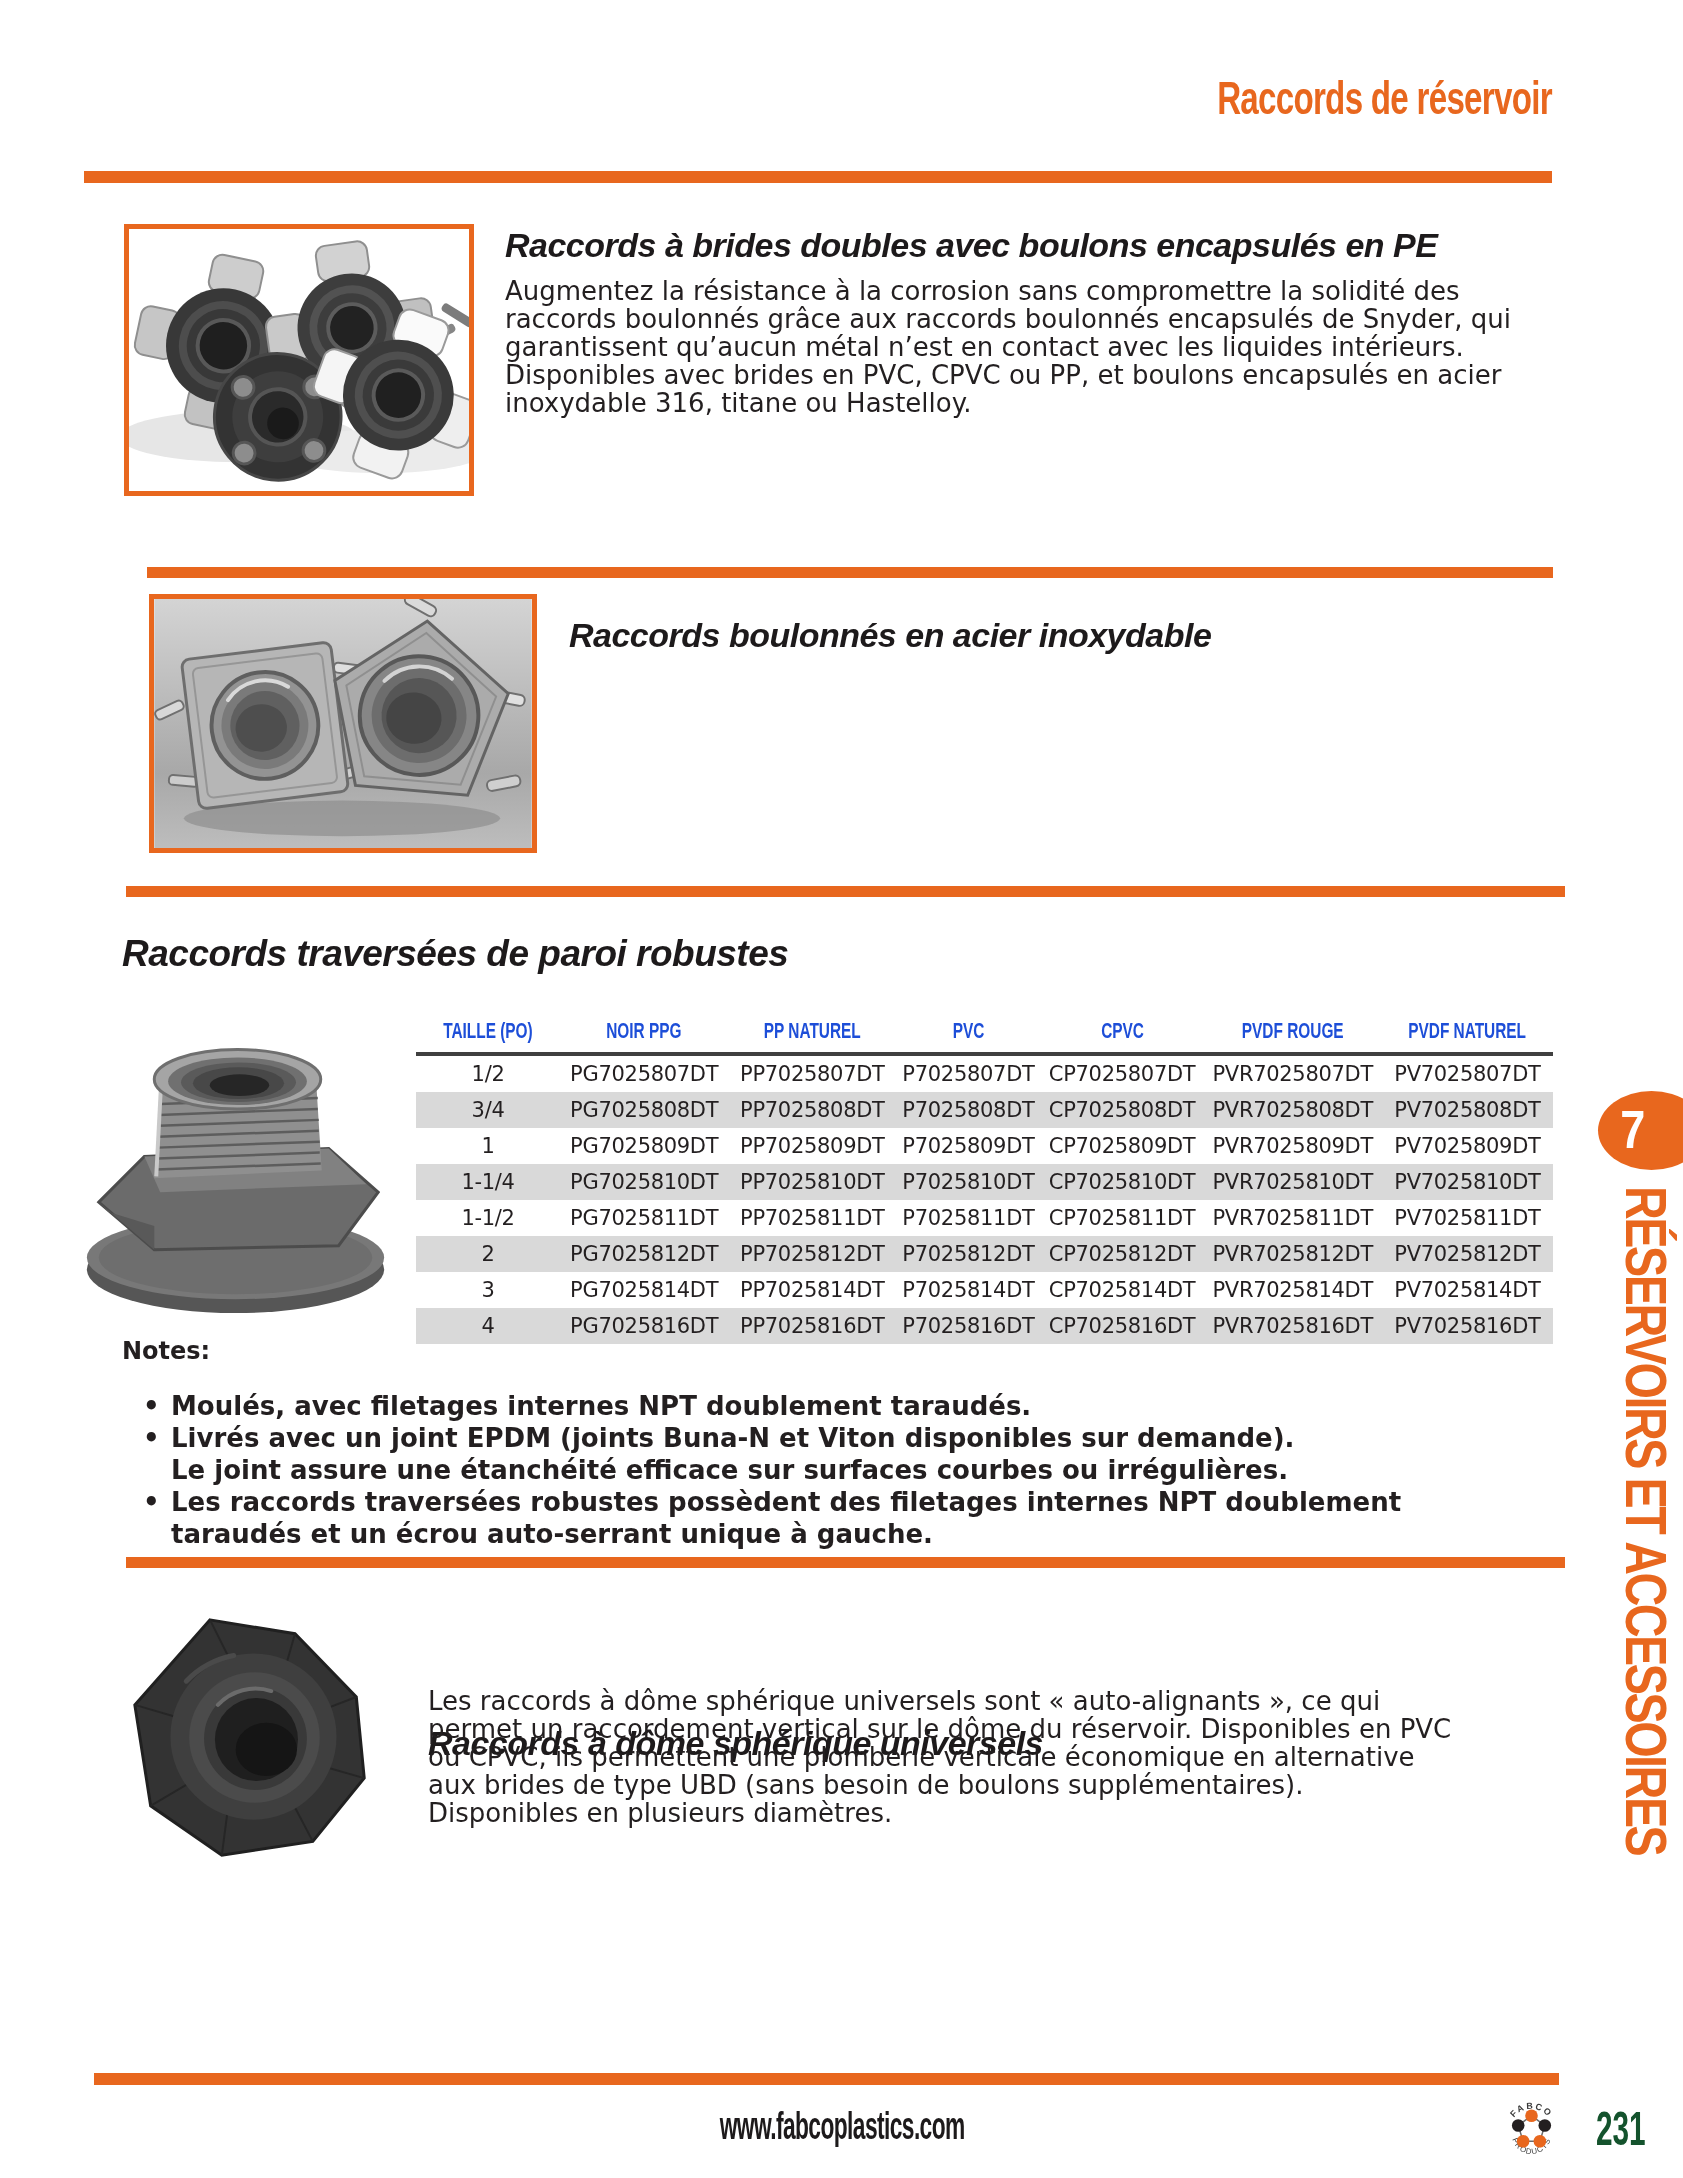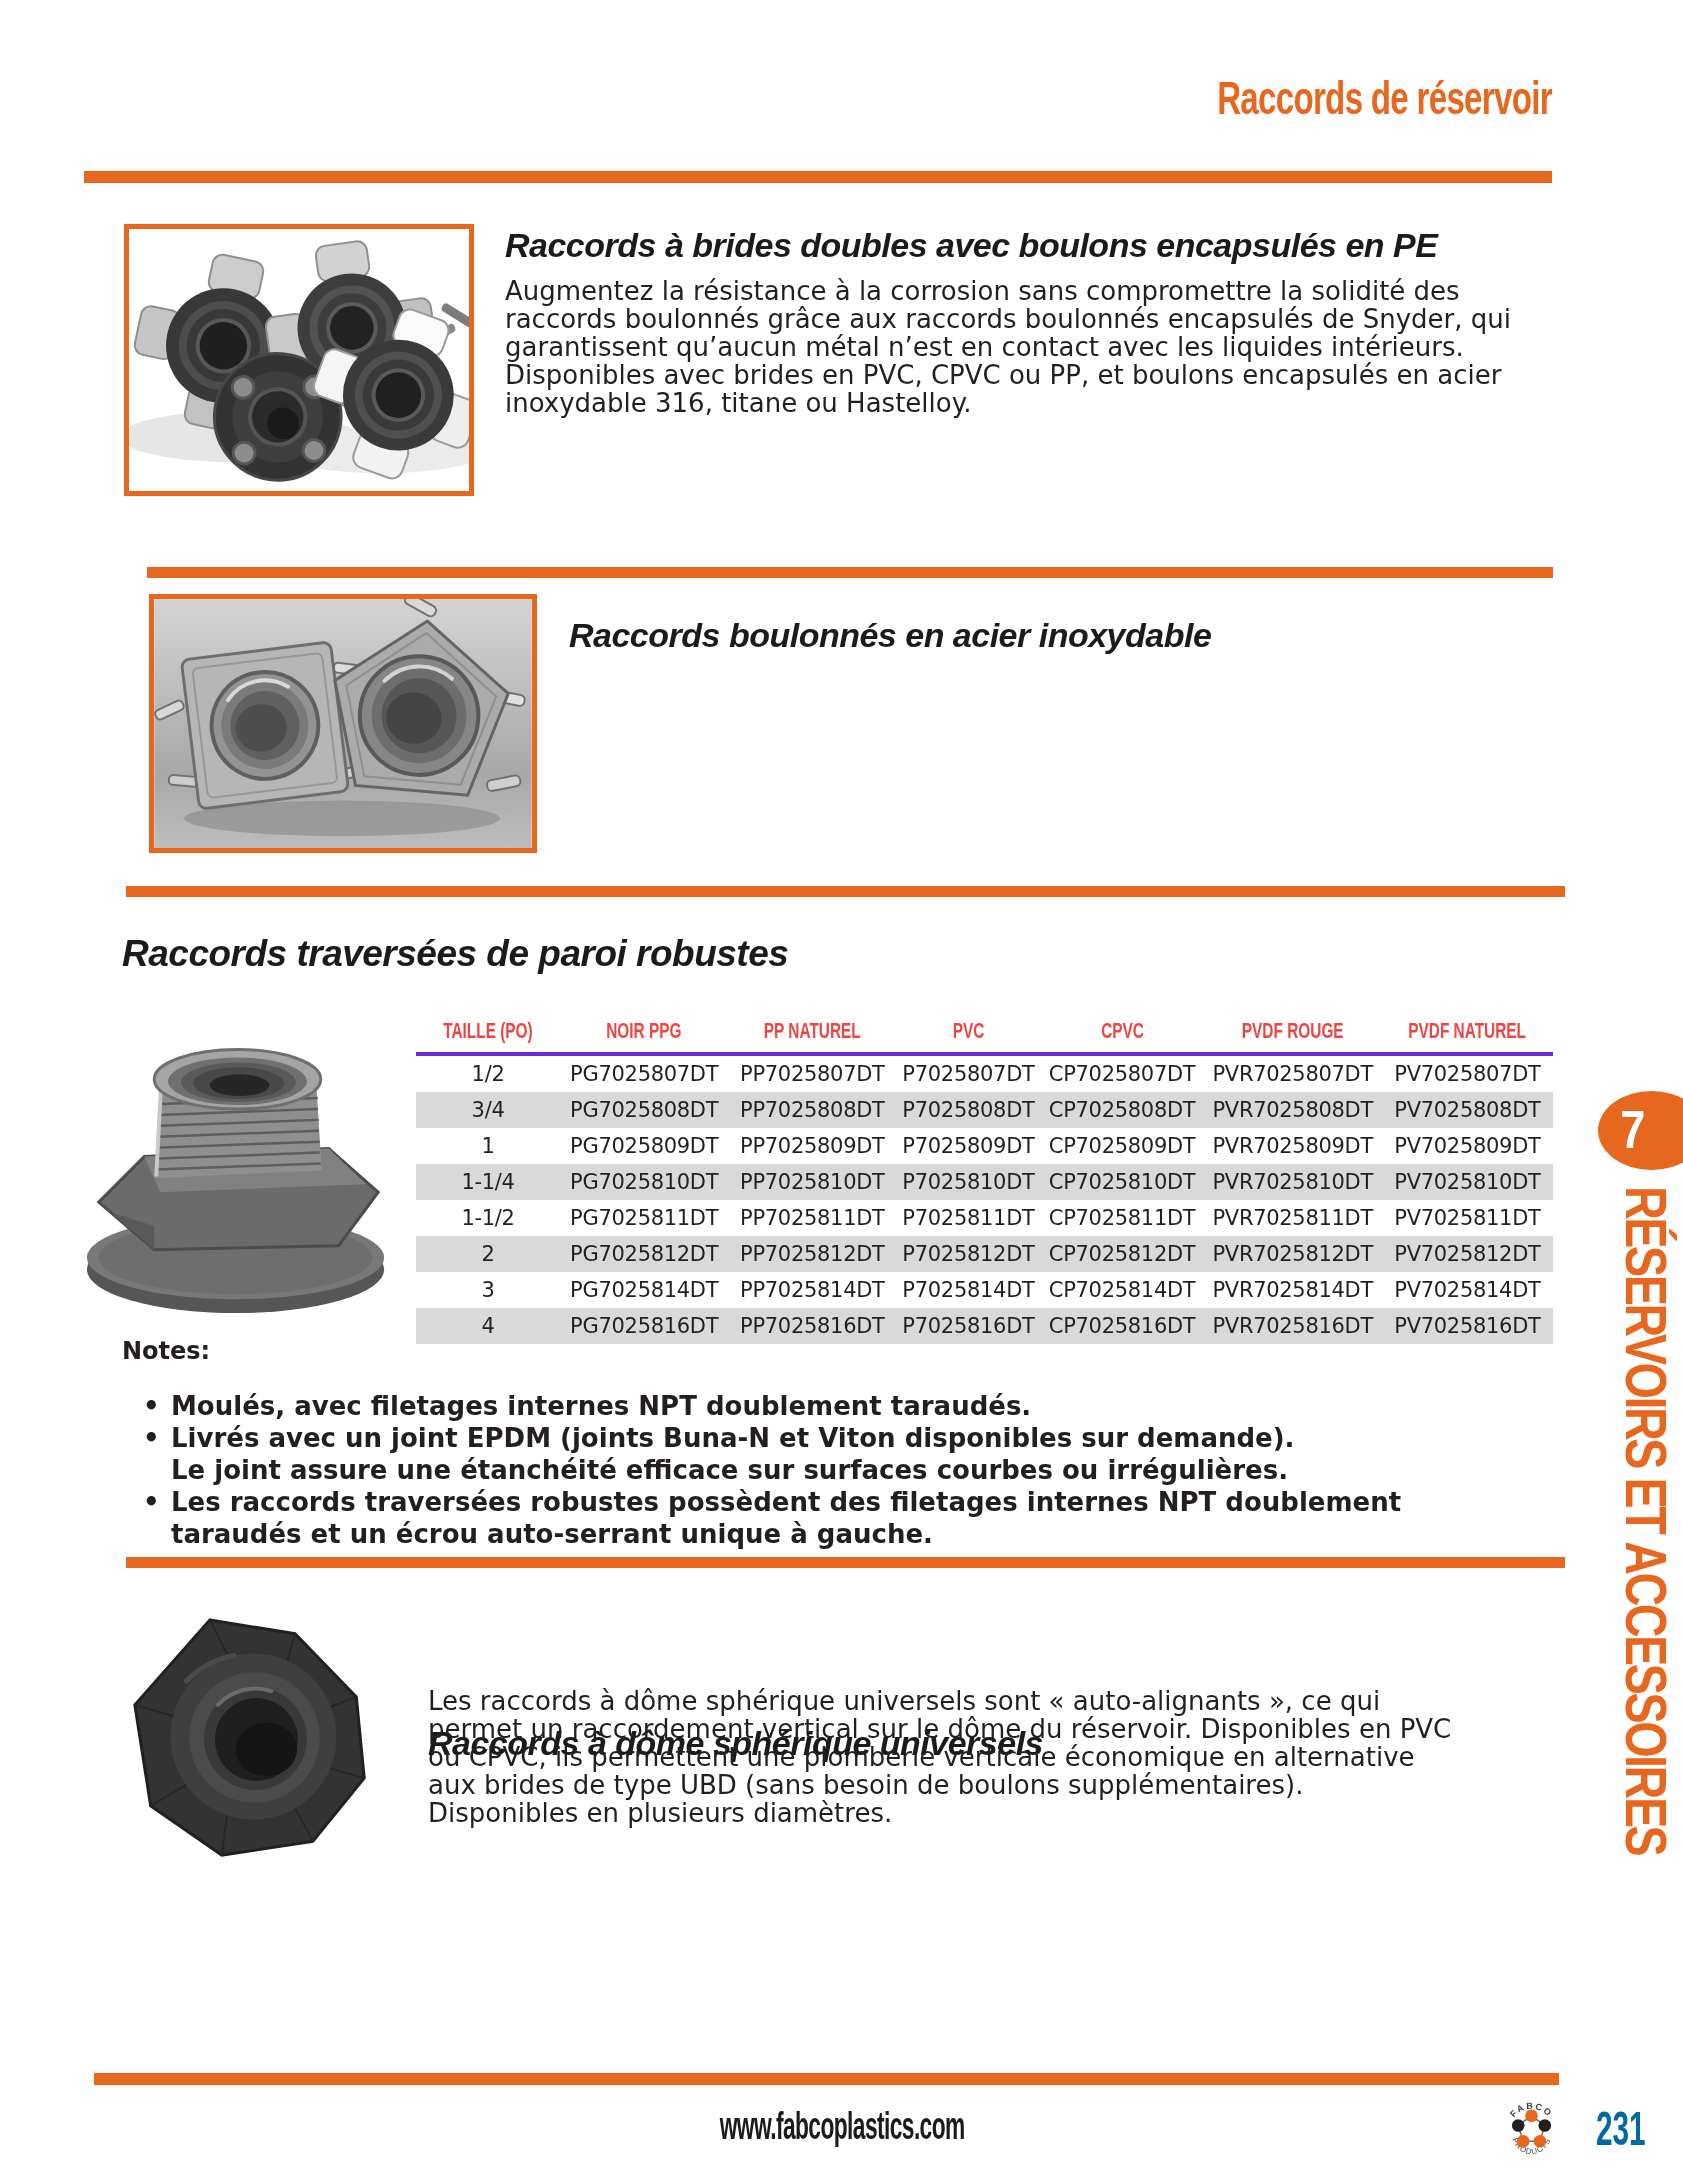--- a/index.html
+++ b/index.html
@@ -23,22 +23,22 @@
   .img-frame svg,.img-plain svg{display:block;}
 
   .div1{left:147px;top:567px;width:1406px;height:11px;}
   .div2{left:126px;top:886px;width:1439px;height:11px;}
   .div3{left:126px;top:1557px;width:1439px;height:11px;}
 
   .s3-title{left:122px;top:933px;font-size:37px;}
 
   
   table.parts{position:absolute;left:416px;top:1012px;width:1137px;border-collapse:collapse;table-layout:fixed;}
-  table.parts th{font-family:"Liberation Sans",sans-serif;font-weight:bold;font-size:22px;color:#ef4444;
-                 padding:6px 0 8px;border-bottom:4px solid #6d28d9;text-align:center;white-space:nowrap;}
+  table.parts th{font-family:"Liberation Sans",sans-serif;font-weight:bold;font-size:22px;color:#1d4ed8;
+                 padding:6px 0 8px;border-bottom:4px solid #404040;text-align:center;white-space:nowrap;}
   table.parts th .cond-h{display:inline-block;transform:scaleX(.7);transform-origin:center;letter-spacing:0;}
   table.parts td{font-size:21px;letter-spacing:-0.3px;text-align:center;height:36px;padding:0;white-space:nowrap;color:#231f20;}
   table.parts tr.stripe{background:var(--stripe,#D9D9D9);}
   col.c-size{width:144px;} col.c1{width:168px;} col.c2{width:168px;} col.c3{width:144px;}
   col.c4{width:163px;} col.c5{width:178px;} col.c6{width:171px;}
 
   
   .notes-label{position:absolute;left:122px;top:1337px;font-weight:bold;font-size:24px;}
   ul.notes-list{position:absolute;left:127px;top:1378px;width:1386px;margin:12px;padding:0;list-style:none;font-weight:bold;}
   ul.notes-list li{position:relative;padding-left:32px;font-size:26px;line-height:32px;white-space:pre-line;}
@@ -53,21 +53,21 @@
                 font-family:"Liberation Sans",sans-serif;font-weight:bold;font-size:57px;
                 color:var(--accent,#E8671E);letter-spacing:-3px;white-space:nowrap;
                 transform:scaleY(.82);transform-origin:top center;}
 
   
   .footer-rule{left:94px;top:2073px;width:1465px;height:12px;}
   .website{position:absolute;left:545px;top:2105px;width:594px;text-align:center;
            font-family:"Liberation Sans",sans-serif;font-weight:bold;font-size:38px;color:#1d1a1b;white-space:nowrap;}
   .website .cond{display:inline-block;transform:scaleX(.6);transform-origin:center;letter-spacing:-1px;}
   .page-num{position:absolute;left:1596px;top:2101px;width:79px;text-align:right;
-            font-family:"Liberation Sans",sans-serif;font-weight:bold;font-size:48px;color:#0369a1;}
+            font-family:"Liberation Sans",sans-serif;font-weight:bold;font-size:48px;color:#14532d;}
   .page-num .cond{display:inline-block;transform:scaleX(.62);transform-origin:left center;letter-spacing:0px;}
   .logo{position:absolute;left:1500px;top:2095px;}
 </style>
 </head>
 <body style="--accent: #E8671E; --stripe: #D9D9D9;">
 
 <div class="page">
 
   <div class="page-title">
     <span class="cond">Raccords de réservoir</span>

